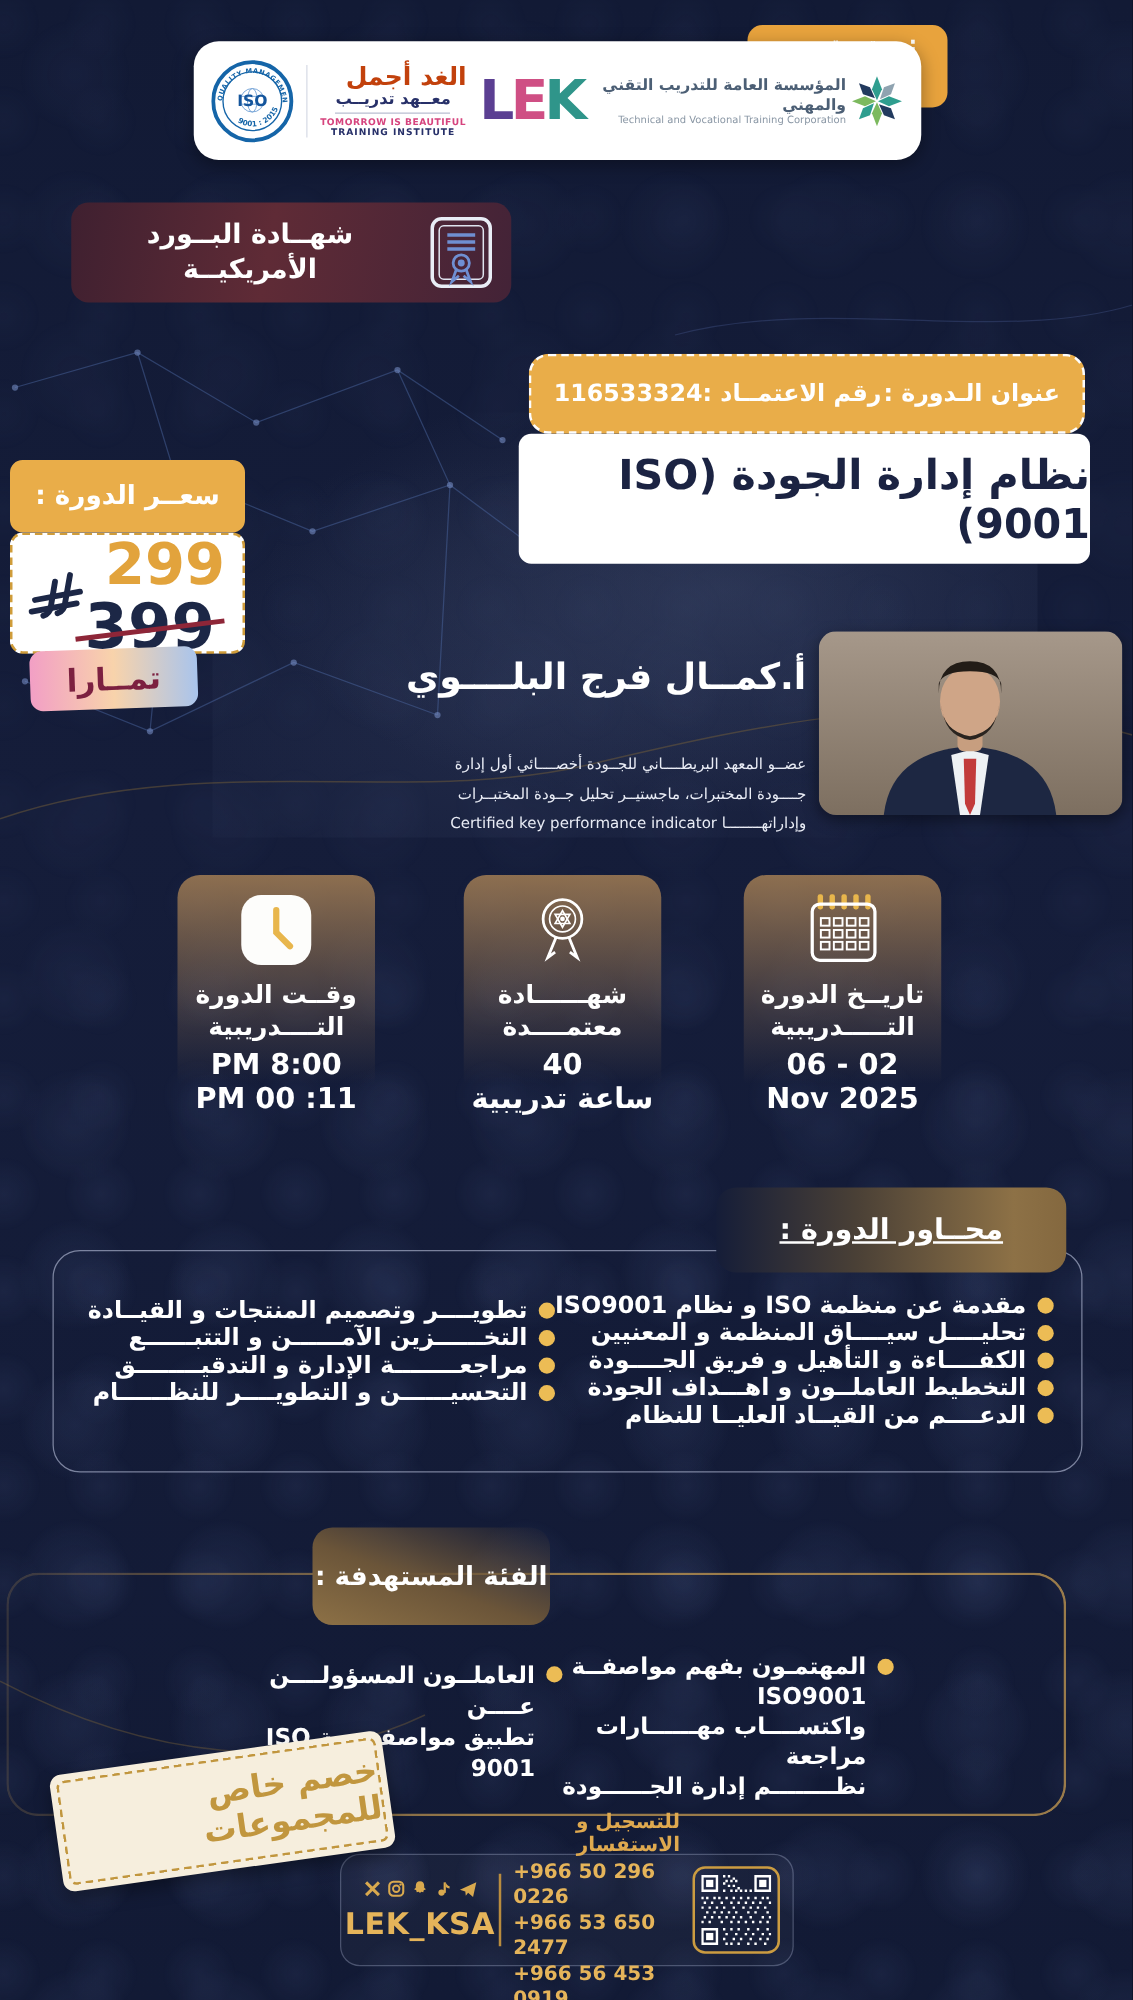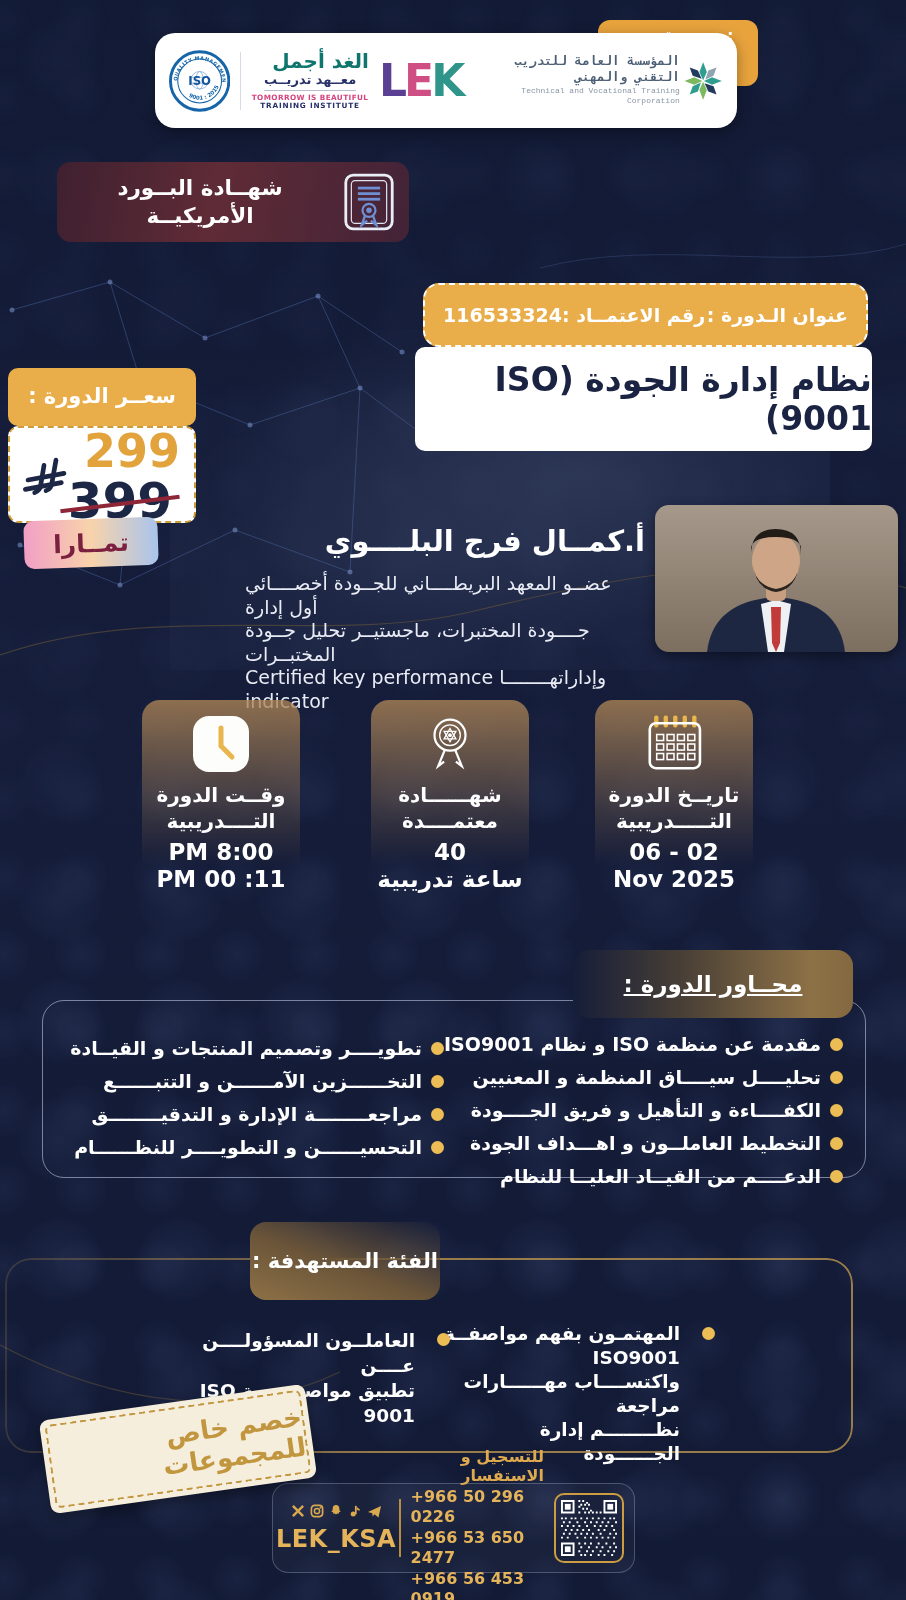--- a/index.html
+++ b/index.html
@@ -21,30 +21,30 @@
   .deco-svg{position:absolute;left:0;top:0;pointer-events:none;}
   
   .acc-badge{left:598px;top:20px;width:160px;height:60px;background:#e8a33d;border-radius:12px;
     text-align:center;padding-top:6px;font-weight:bold;font-size:16.5px;z-index:1;}
   
   .header-card{left:155px;top:33px;width:582px;height:95px;background:#fff;border-radius:20px;z-index:2;
     display:flex;align-items:center;padding:0 14px;box-sizing:border-box;gap:10px;
     box-shadow:0 4px 14px rgba(0,0,0,.35);}
   .hdr-div{width:1px;height:58px;background:#d7dbe6;}
   .inst-block{display:flex;flex-direction:column;align-items:center;line-height:1.12;min-width:118px;}
-  .inst-ar{color:#0f766e;font-weight:bold;font-size:20px;margin-left:21px;}
+  .inst-ar{color:#c2410c;font-weight:bold;font-size:20px;margin-left:21px;}
   .inst-ar2{color:#273069;font-weight:bold;font-size:13px;letter-spacing:1px;}
   .inst-line{width:92px;height:1px;background:#b9bed1;margin:3px 0;}
   .inst-en1{color:#d6447e;font-weight:bold;font-size:7.3px;letter-spacing:.4px;}
   .inst-en2{color:#273069;font-weight:bold;font-size:7.3px;letter-spacing:.8px;}
   .lek{display:flex;align-items:baseline;font-weight:bold;font-size:44px;letter-spacing:-3px;}
   .lek span:nth-child(1){color:#5b3f92;}
   .lek span:nth-child(2){color:#cf4f84;}
   .lek span:nth-child(3){color:#2f958a;}
-  .tvtc{display:flex;align-items:center;gap:3px;margin-left:auto;font-family:Liberation Mono, monospace;}
+  .tvtc{display:flex;align-items:center;gap:3px;margin-left:auto;}
   .tvtc-txt{display:flex;flex-direction:column;align-items:flex-end;text-align:right;line-height:1.25;}
   .tvtc-ar{color:#4c5f75;font-weight:bold;font-size:12.5px;}
   .tvtc-en{color:#8a97a5;font-size:8px;}
   
   .board{left:57px;top:162px;width:352px;height:80px;border-radius:14px;direction:rtl;
     background:linear-gradient(100deg,#3f2030 0%,#5f2b36 45%,#432337 100%);
     display:flex;align-items:center;gap:14px;padding:0 14px;box-sizing:border-box;}
   .board-lines{flex:1;text-align:center;line-height:1.3;}
   .board-l1{font-weight:bold;font-size:21.5px;}
   .board-l2{font-weight:bold;font-size:19px;}
@@ -65,52 +65,52 @@
   .price-old::after{content:"";position:absolute;left:-8px;right:-8px;top:52%;height:4px;
     background:#8e2638;transform:rotate(-7deg);}
   .sar{position:absolute;left:10px;top:26px;}
   .tamara{left:24px;top:519px;width:134px;height:48px;border-radius:10px;transform:rotate(-2deg);
     background:linear-gradient(90deg,#f29fc5 0%,#f8d3ab 50%,#a9c4ec 100%);
     display:flex;align-items:center;justify-content:center;color:#7c2040;font-weight:bold;font-size:25px;}
   
   .photo{left:655px;top:505px;width:243px;height:147px;border-radius:14px;overflow:hidden;
     box-shadow:0 4px 12px rgba(0,0,0,.4);}
   .inst-name{right:261px;top:524px;direction:rtl;font-weight:bold;font-size:29px;}
-  .inst-bio{right:261px;top:572px;width:400px;direction:rtl;text-align:left;
-    font-size:19px;line-height:23.5px;color:#e9ecf5;}
+  .inst-bio{right:261px;top:600px;width:400px;direction:rtl;text-align:right;
+    font-size:12px;line-height:23.5px;color:#e9ecf5;}
   
   .icard{top:700px;width:158px;height:196px;border-radius:18px;
     background:linear-gradient(180deg,rgba(171,131,85,.80) 0%,rgba(171,131,85,.25) 55%,rgba(171,131,85,0) 85%);
     display:flex;flex-direction:column;align-items:center;}
   .icard .ic{margin-top:14px;height:60px;display:flex;align-items:center;}
   .icard .lbl{direction:rtl;text-align:center;font-weight:bold;font-size:20px;line-height:26px;margin-top:8px;}
   .icard .val{direction:rtl;text-align:center;font-weight:bold;font-size:23px;line-height:27px;margin-top:5px;}
   .clock-sq{width:56px;height:56px;background:#fdfdfb;border-radius:16px;position:relative;}
   
   .topics-badge{left:573px;top:950px;width:280px;height:68px;border-radius:16px;
     background:linear-gradient(90deg,#151d38 0%,#4a4036 40%,#8d7146 85%,#84683f 100%);
     display:flex;align-items:center;justify-content:center;direction:rtl;
     font-weight:bold;font-size:23px;z-index:2;text-decoration:underline;}
   .topics-box{left:42px;top:1000px;width:824px;height:178px;border:1.5px solid rgba(205,214,238,.55);
     border-radius:22px;box-sizing:border-box;z-index:1;}
-  .tcol{position:absolute;display:flex;flex-direction:column;gap:11px;direction:rtl;}
+  .tcol{position:absolute;display:flex;flex-direction:column;gap:0;direction:rtl;}
   .tcol-r{top:32px;right:22px;}
   .tcol-l{top:36px;right:421px;}
   .titem{display:flex;align-items:center;gap:9px;font-weight:bold;font-size:19px;}
   .bullet{width:13px;height:13px;border-radius:50%;background:#ecbc55;flex:none;}
   
   .aud-border{left:5px;top:1258px;width:848px;height:195px;border:2px solid rgba(178,140,77,.85);
     border-radius:26px;box-sizing:border-box;
     -webkit-mask-image:linear-gradient(90deg,rgba(0,0,0,.25),#000 45%);
     mask-image:linear-gradient(90deg,rgba(0,0,0,.25),#000 45%);}
   .aud-badge{left:210px;top:1222px;width:190px;height:78px;border-radius:16px;
     background:linear-gradient(200deg,rgba(21,29,56,.15) 0%,#6b5539 55%,#8d7146 100%);
     display:flex;align-items:center;justify-content:center;direction:rtl;
     font-weight:bold;font-size:21px;z-index:2;margin-left:40px;}
-  .aud-item{position:absolute;direction:rtl;display:flex;gap:22px;font-weight:bold;
+  .aud-item{position:absolute;direction:rtl;display:flex;gap:9px;font-weight:bold;
     font-size:18.5px;line-height:24px;text-align:right;}
   .aud-item .bullet{margin-top:5px;}
   
   .stamp{left:44px;top:1402px;width:268px;height:94px;background:#f6eedd;border-radius:9px;
     transform:rotate(-8deg);box-shadow:0 6px 14px rgba(0,0,0,.35);z-index:3;}
   .stamp-inner{position:absolute;inset:5px;border:2.5px dashed #c1963e;border-radius:6px;
     display:flex;align-items:center;justify-content:center;direction:rtl;
     color:#c1963e;font-weight:bold;font-size:26px;}
   
   .footer-card{left:272px;top:1483px;width:363px;height:90px;border:1.5px solid rgba(190,200,230,.30);

